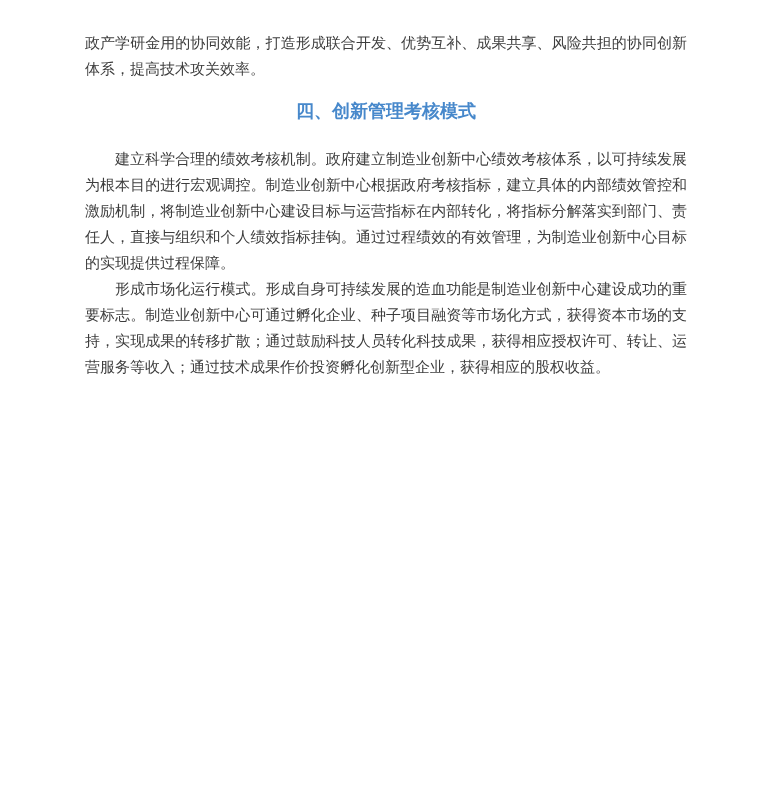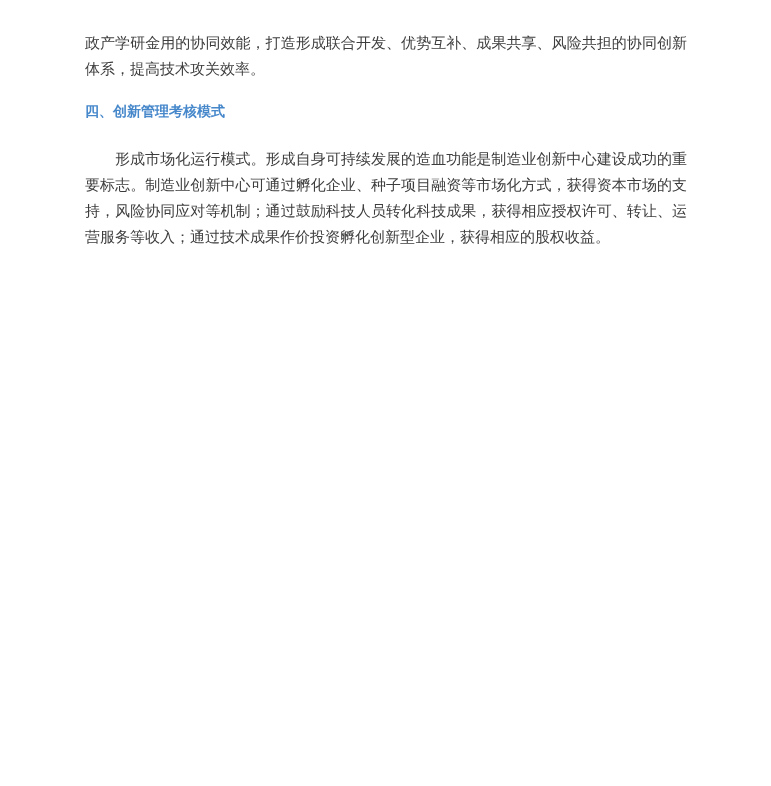--- a/index.html
+++ b/index.html
@@ -27,28 +27,29 @@
   }
   .para {
     margin: 0;
     text-indent: 2em;
   }
   .para.continuation {
     text-indent: 0;
   }
   .heading {
     color: #4788cb;
-    font-size: 14px;
+    font-size: 18px;
     font-weight: 600;
     line-height: 26px;
     margin: 16px 0 22px 0;
     text-indent: 0;
-    text-align: left;
+    text-align: center;
   }
 </style>
 </head>
 <body>
 
 <div class="page">
   <p class="para continuation">政产学研金用的协同效能，打造形成联合开发、优势互补、成果共享、风险共担的协同创新体系，提高技术攻关效率。</p>
   <h2 class="heading">四、创新管理考核模式</h2>
-  <p class="para">形成市场化运行模式。形成自身可持续发展的造血功能是制造业创新中心建设成功的重要标志。制造业创新中心可通过孵化企业、种子项目融资等市场化方式，获得资本市场的支持，风险协同应对等机制；通过鼓励科技人员转化科技成果，获得相应授权许可、转让、运营服务等收入；通过技术成果作价投资孵化创新型企业，获得相应的股权收益。</p>
+  <p class="para">建立科学合理的绩效考核机制。政府建立制造业创新中心绩效考核体系，以可持续发展为根本目的进行宏观调控。制造业创新中心根据政府考核指标，建立具体的内部绩效管控和激励机制，将制造业创新中心建设目标与运营指标在内部转化，将指标分解落实到部门、责任人，直接与组织和个人绩效指标挂钩。通过过程绩效的有效管理，为制造业创新中心目标的实现提供过程保障。</p>
+  <p class="para">形成市场化运行模式。形成自身可持续发展的造血功能是制造业创新中心建设成功的重要标志。制造业创新中心可通过孵化企业、种子项目融资等市场化方式，获得资本市场的支持，实现成果的转移扩散；通过鼓励科技人员转化科技成果，获得相应授权许可、转让、运营服务等收入；通过技术成果作价投资孵化创新型企业，获得相应的股权收益。</p>
 </div>
 
 </body></html>

